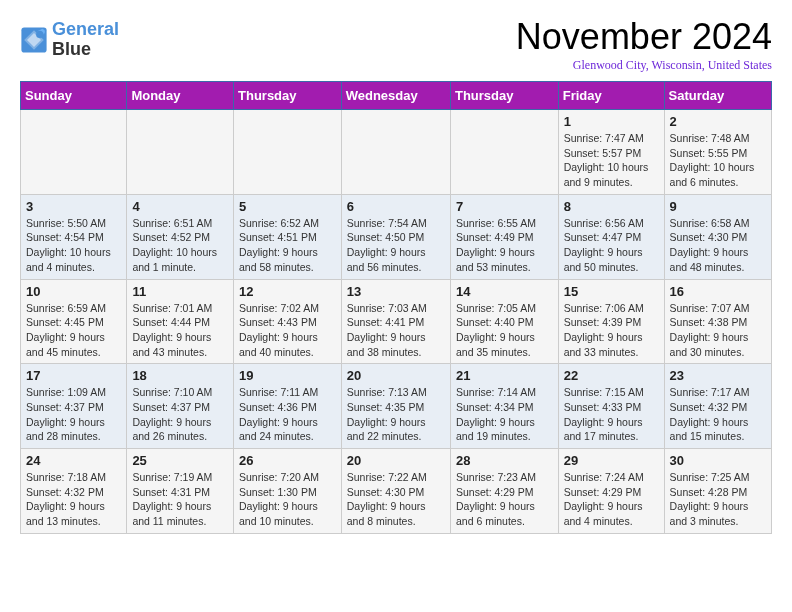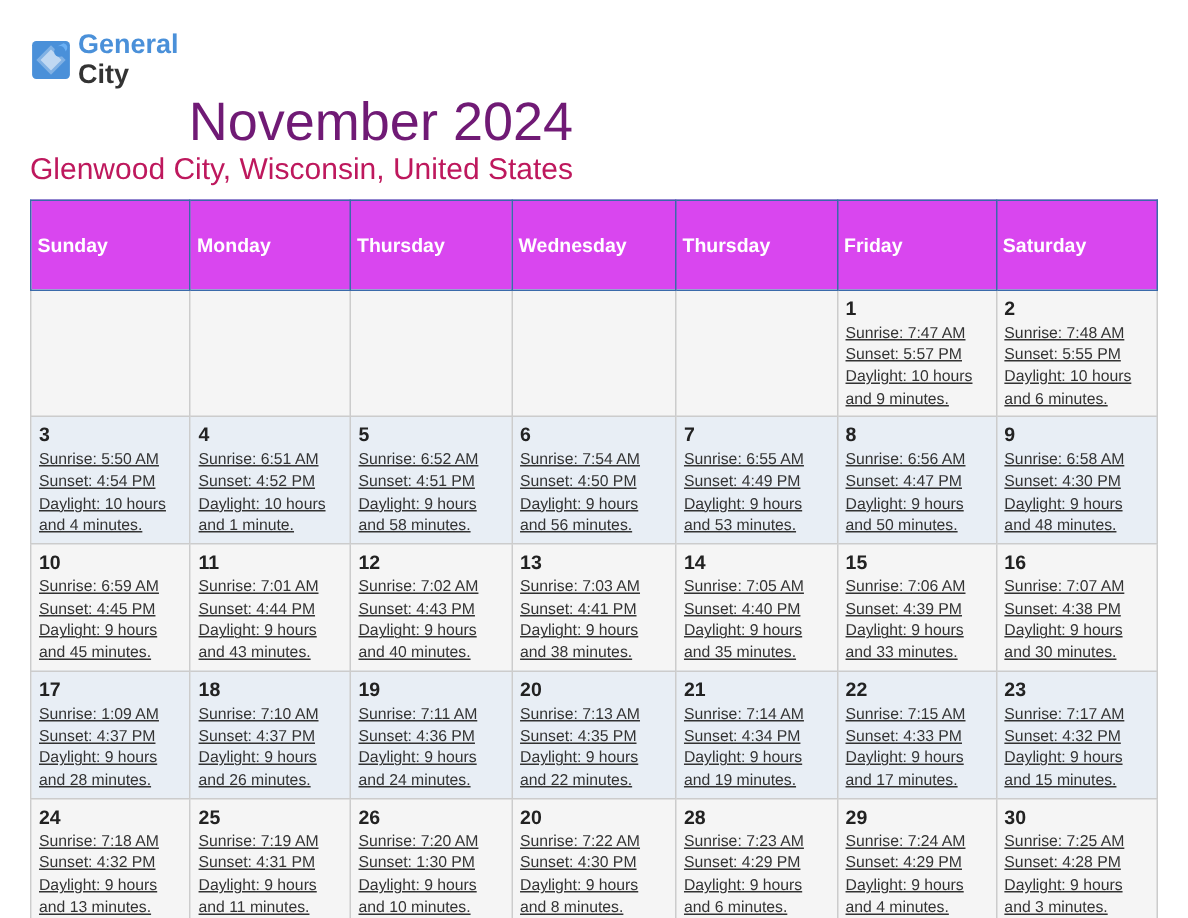--- a/index.html
+++ b/index.html
@@ -8,21 +8,20 @@
       background: #fff;
       width: 792px;
       min-height: 612px;
       padding: 16px 20px;
     }
     .header-section {
       display: flex;
       justify-content: space-between;
       align-items: flex-start;
       margin-bottom: 8px;
-      flex-direction: column;
     }
     .logo {
       display: flex;
       align-items: center;
       margin-top: 4px;
     }
     .logo-text {
       font-size: 18px;
       font-weight: bold;
       color: #333;
@@ -35,37 +34,38 @@
       width: 28px;
       height: 28px;
       margin-right: 4px;
     }
     .title-area {
       text-align: right;
     }
     .month-title {
       font-size: 36px;
       font-weight: normal;
-      color: #701a75;
+      color: #000000;
     }
     .location-title {
-      font-size: 20px;
-      color: #be185d;
+      font-size: 12px;
+      color: #6d28d9;
+      font-family: Liberation Serif, serif;
     }
     .calendar-table {
       width: 100%;
       border-collapse: collapse;
       font-size: 11px;
     }
     .calendar-table thead tr th {
-      background-color: #d946ef;
+      background-color: #a21caf;
       color: #fff;
       font-size: 13px;
       font-weight: bold;
-      padding: 22px 4px;
+      padding: 6px 4px;
       text-align: left;
       border: 1px solid #3a6aaa;
     }
     .calendar-table tbody tr {
       vertical-align: top;
     }
     .calendar-table tbody tr:nth-child(odd) {
       background-color: #f5f5f5;
     }
     .calendar-table tbody tr:nth-child(even) {
@@ -81,42 +81,41 @@
     .day-number {
       font-weight: bold;
       font-size: 13px;
       margin-bottom: 2px;
       color: #222;
     }
     .day-info {
       font-size: 10.5px;
       color: #333;
       line-height: 1.4;
-      text-decoration: underline;
     }
     .empty-cell {
       background-color: inherit;
     }
   </style>
 </head>
 <body>
 
 <div class="header-section">
   <div class="logo">
     <svg class="logo-icon" viewBox="0 0 40 40">
       <rect x="2" y="2" width="36" height="36" rx="4" fill="#4a90d9"></rect>
       <polygon points="20,6 34,20 20,34 6,20" fill="#fff" opacity="0.3"></polygon>
       <polygon points="20,10 30,20 20,30 10,20" fill="#fff" opacity="0.5"></polygon>
       <circle cx="28" cy="12" r="5" fill="#4a90d9"></circle>
       <path d="M24 8 Q32 4 34 12 Q38 6 32 4 Z" fill="#6ab0f5"></path>
     </svg>
     <div>
       <div class="logo-text">
         <span>General</span><br>
-        <span style="color:#333;">City</span>
+        <span style="color:#333;">Blue</span>
       </div>
     </div>
   </div>
   <div class="title-area">
     <div class="month-title">November 2024</div>
     <div class="location-title">Glenwood City, Wisconsin, United States</div>
   </div>
 </div>
 
 <table class="calendar-table">

